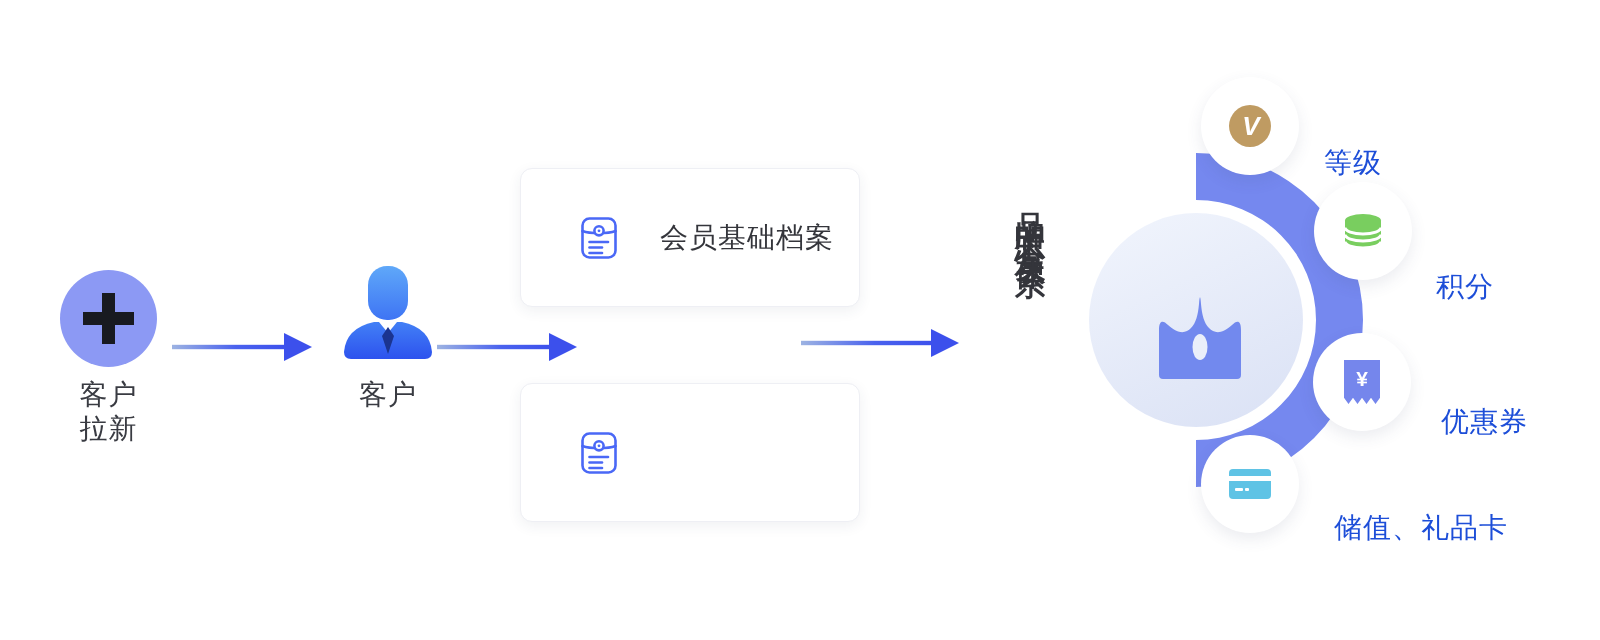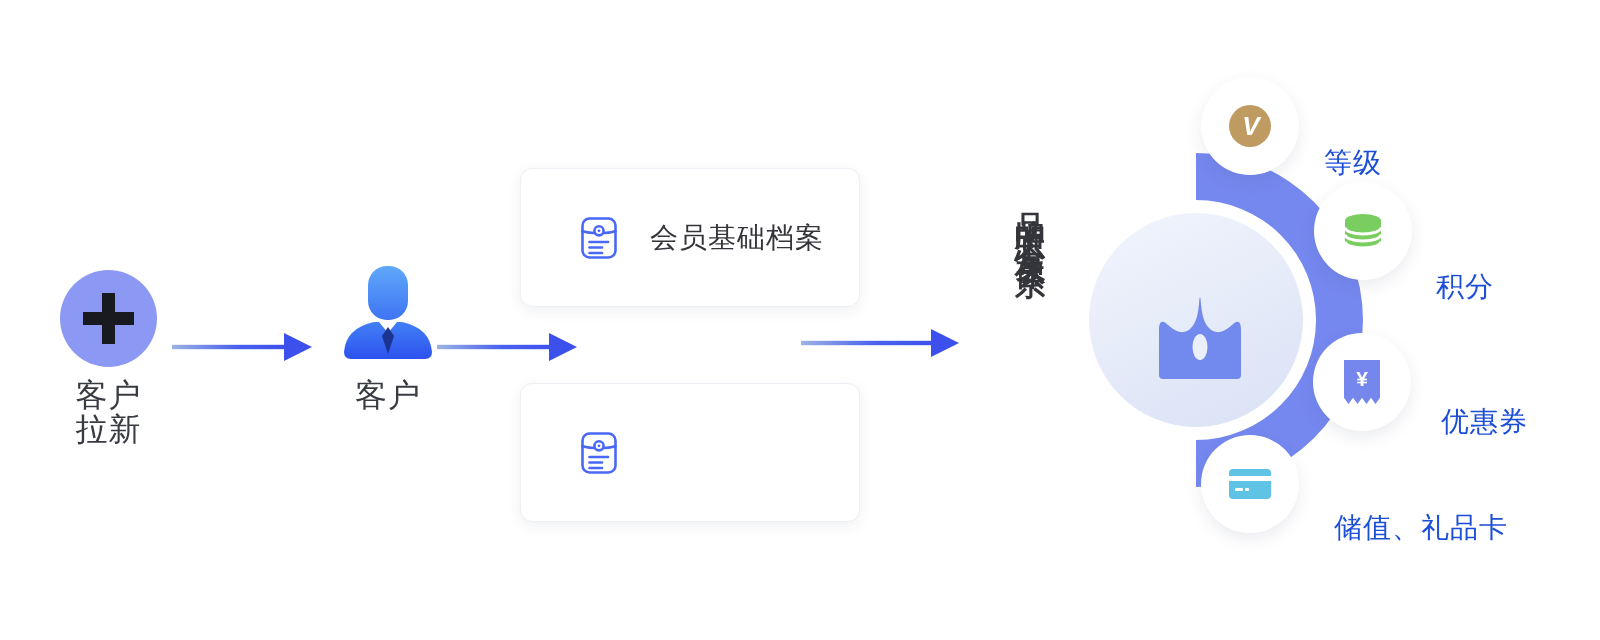--- a/index.html
+++ b/index.html
@@ -6,27 +6,27 @@
   body{font-family:"Liberation Sans","DejaVu Sans",sans-serif;}
   .stage{position:relative;width:1600px;height:640px;background:#ffffff;overflow:hidden;}
   .abs{position:absolute;}
 
   
   .acq-circle{left:60px;top:270px;width:97px;height:97px;border-radius:50%;background:#8C99F4;}
   .plus-bar{position:absolute;background:#181A20;}
   .plus-h{left:23px;top:42px;width:51px;height:13px;}
   .plus-v{left:42px;top:23px;width:13px;height:51px;}
 
-  .node-label{color:#393B42;font-size:32px;font-weight:500;line-height:34px;text-align:center;letter-spacing:1px;}
+  .node-label{color:#393B42;font-size:28px;font-weight:500;line-height:34px;text-align:center;letter-spacing:1px;}
   .acq-label{left:28px;top:378px;width:161px;}
   .reg-label{left:288px;top:378px;width:200px;}
 
   
   .card{left:520px;width:340px;height:139px;background:#ffffff;border:1px solid #EEEFF4;border-radius:12px;
-        box-shadow:0 4px 14px rgba(40,50,80,0.07);display:flex;align-items:center;padding-left:60px;box-sizing:border-box;gap:33px;}
+        box-shadow:0 4px 14px rgba(40,50,80,0.07);display:flex;align-items:center;padding-left:60px;box-sizing:border-box;gap:43px;}
   .card1{top:168px;}
   .card2{top:383px;}
   .card-label{color:#34353B;font-size:28px;font-weight:500;letter-spacing:1px;}
 
   
   .v-title{left:1009px;top:188px;writing-mode:vertical-rl;text-orientation:upright;
            color:#34353B;font-size:30px;font-weight:600;letter-spacing:8px;}
 
   
   .hub{left:1020px;top:40px;width:580px;height:560px;}

